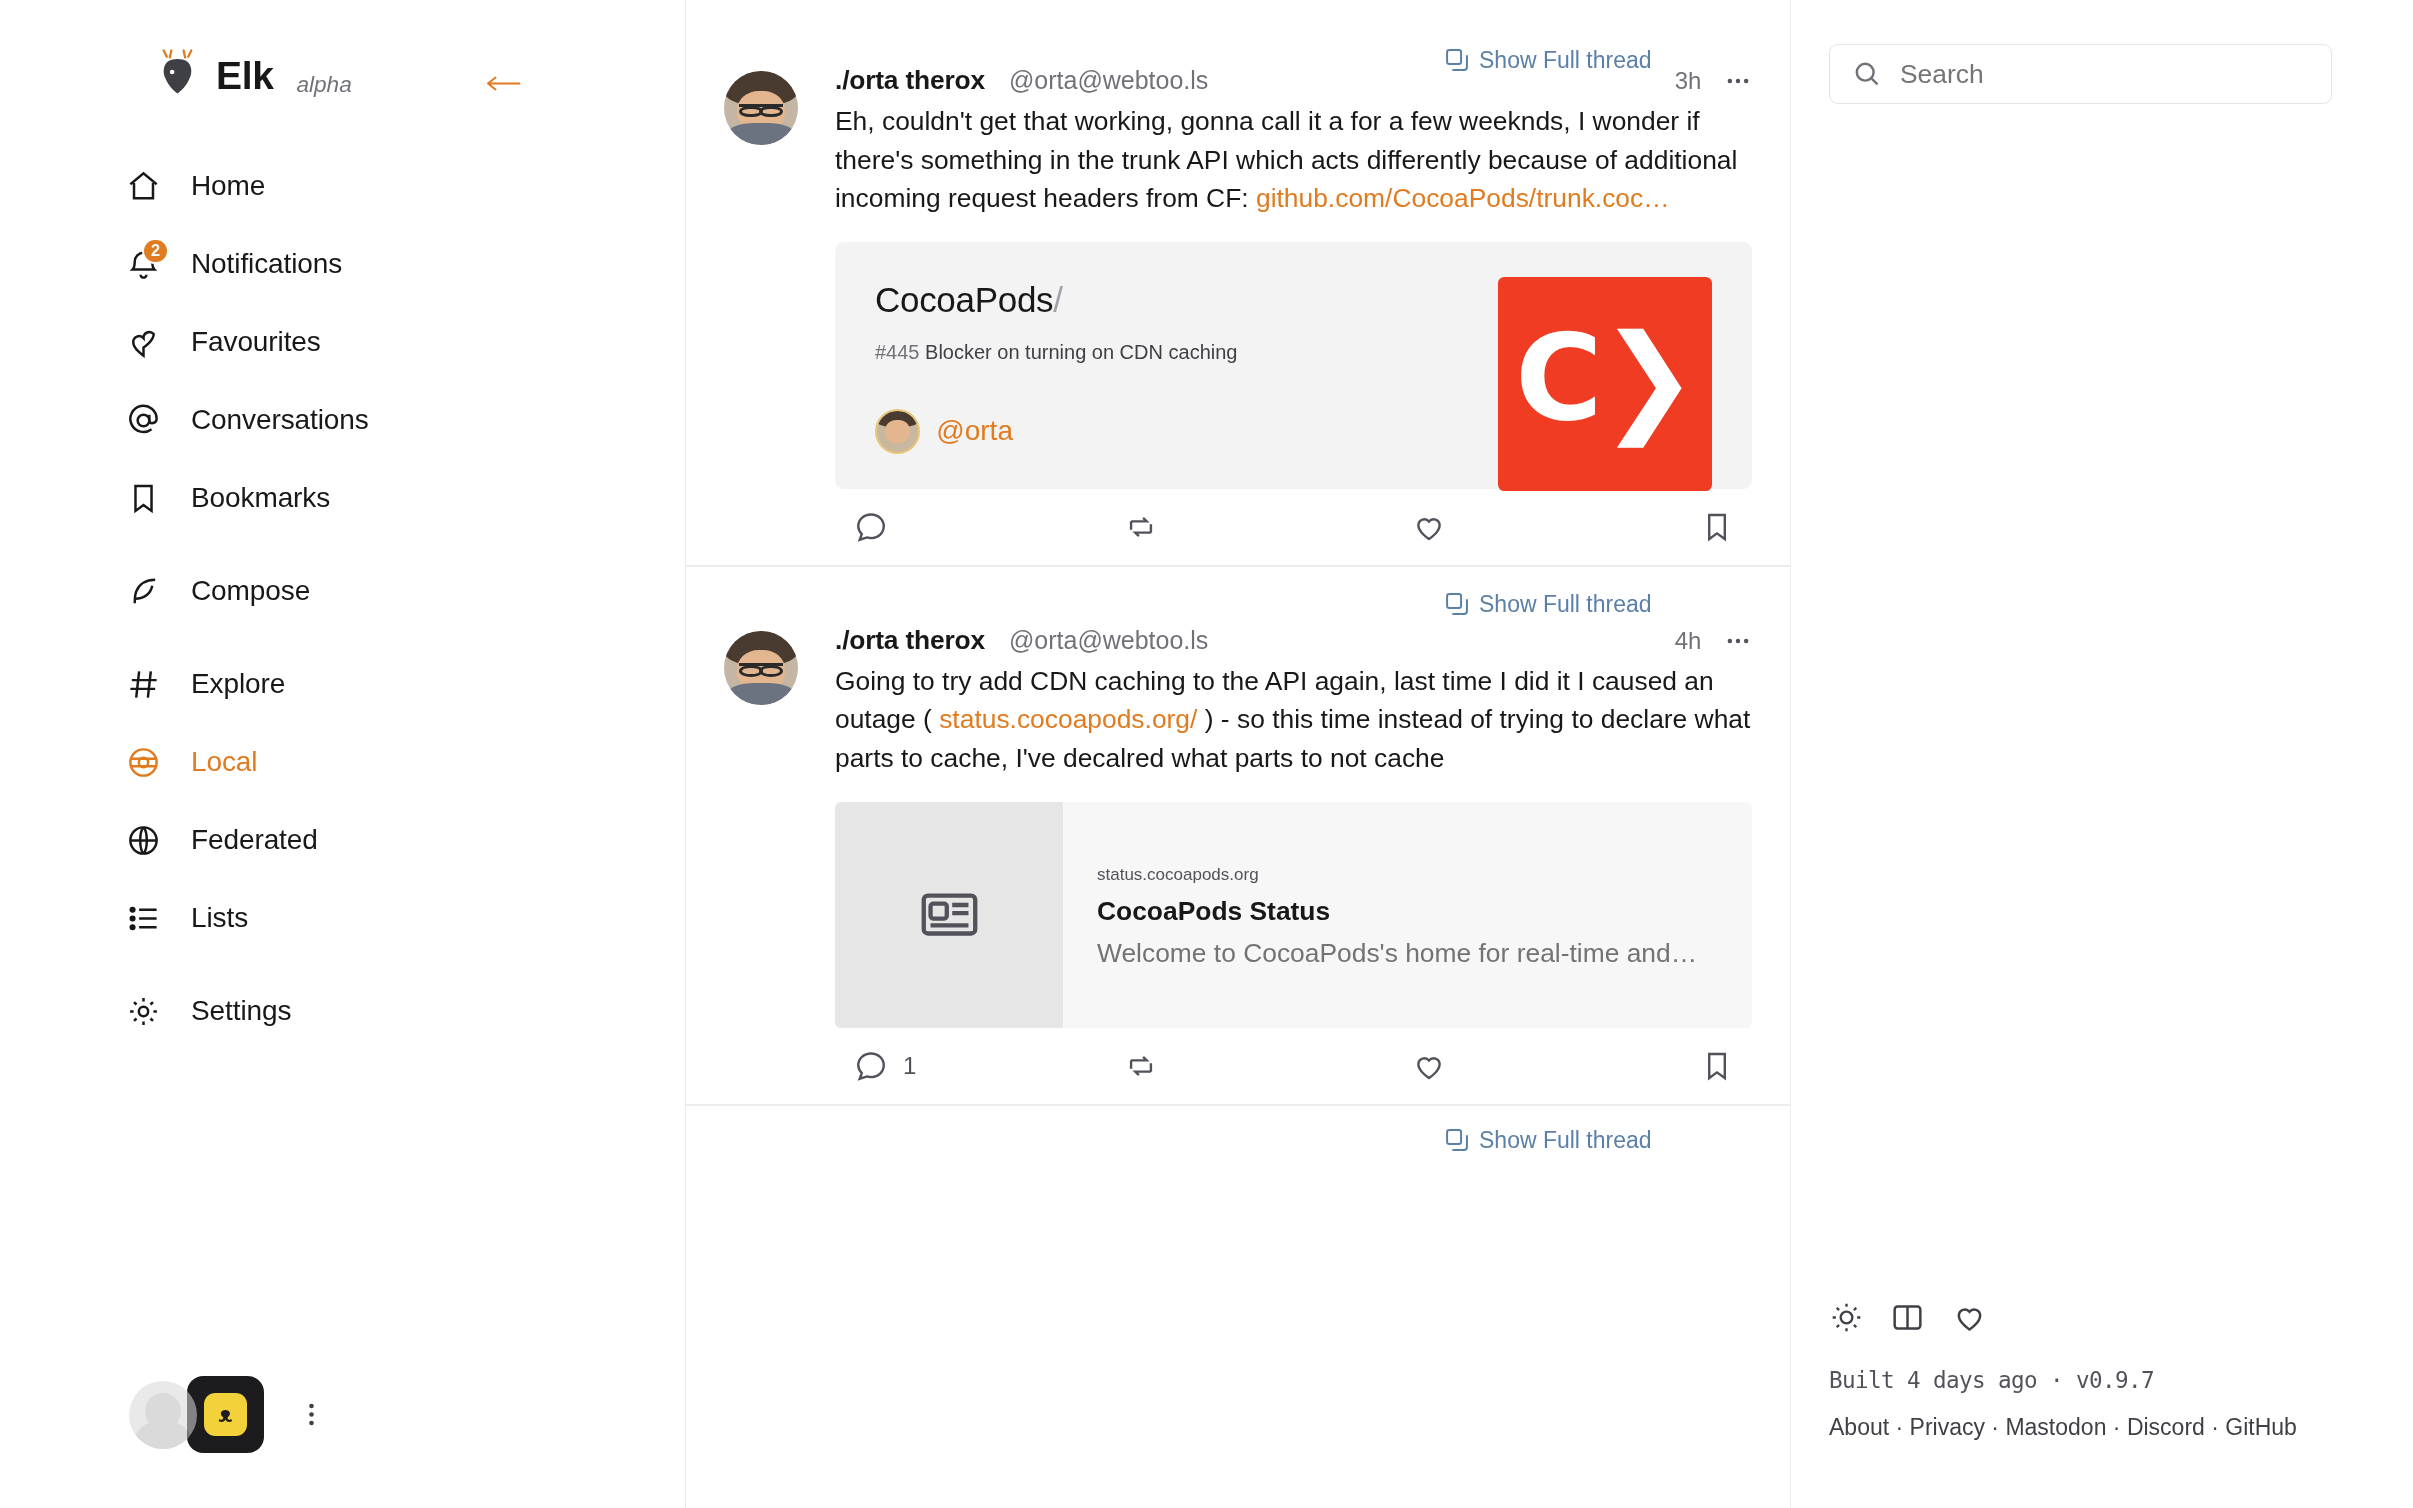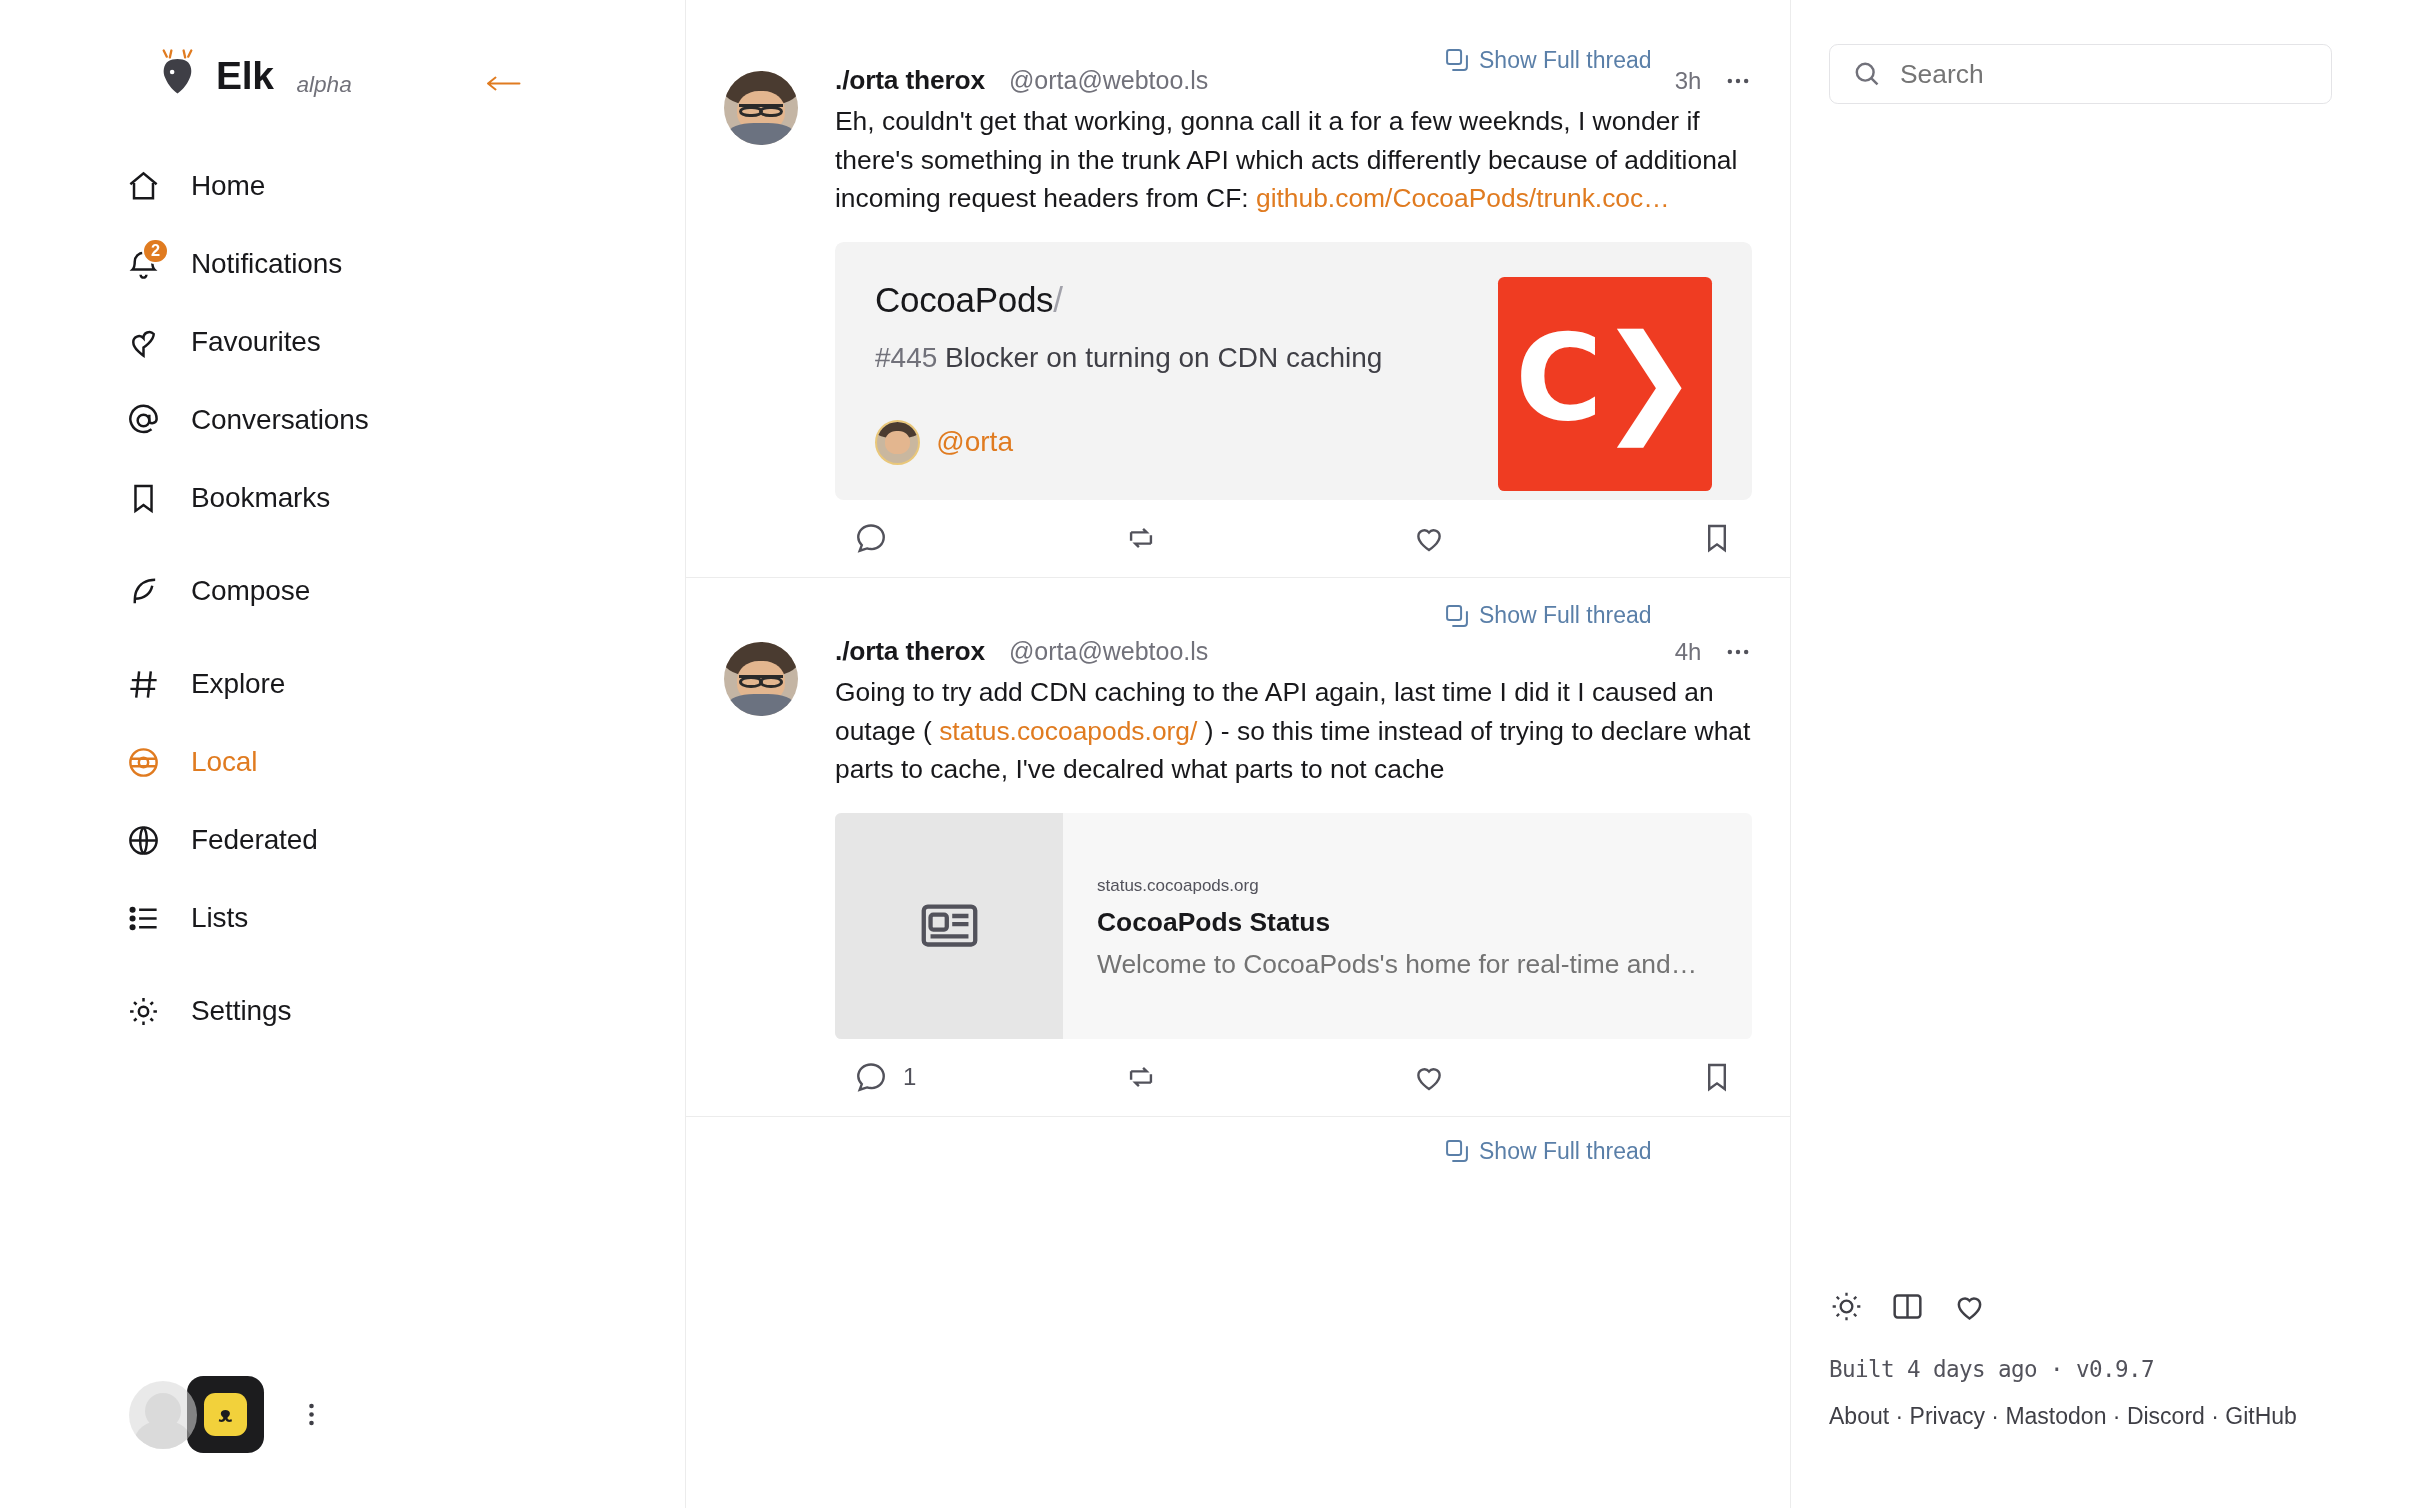--- a/index.html
+++ b/index.html
@@ -239,21 +239,21 @@
   }
   .gh-title .slash { color: #a1a1aa; font-weight: 300; }
   .gh-repo {
     font-size: 35px;
     font-weight: 700;
     color: #e07b20;
     margin-top: 12.6px;
     letter-spacing: -0.3px;
   }
   .gh-issue {
-    font-size: 28px;
+    font-size: 20px;
     color: #3f3f46;
     margin-top: 17.6px;
     line-height: 1.4;
     max-width: 679px;
   }
   .gh-issue .num { color: #71717a; }
   .gh-logo {
     position: absolute;
     right: 40px; top: 35px;
     width: 214px; height: 214px;
@@ -347,21 +347,21 @@
     border: none; outline: none;
     font-size: 26.4px;
     color: #9ca3af;
     font-family: "Liberation Sans", sans-serif;
     background: transparent;
     width: 100%;
   }
   .footer {
     position: absolute;
     left: 38px;
-    bottom: 72px;
+    bottom: 61px;
     width: 478px;
   }
   .footer-icons {
     display: flex; gap: 26.4px; align-items: center;
     color: #3f3f46;
     margin-bottom: 30px;
   }
   .footer-icons svg { width: 35px; height: 35px; }
   .footer-built {
     font-size: 22.6px;

